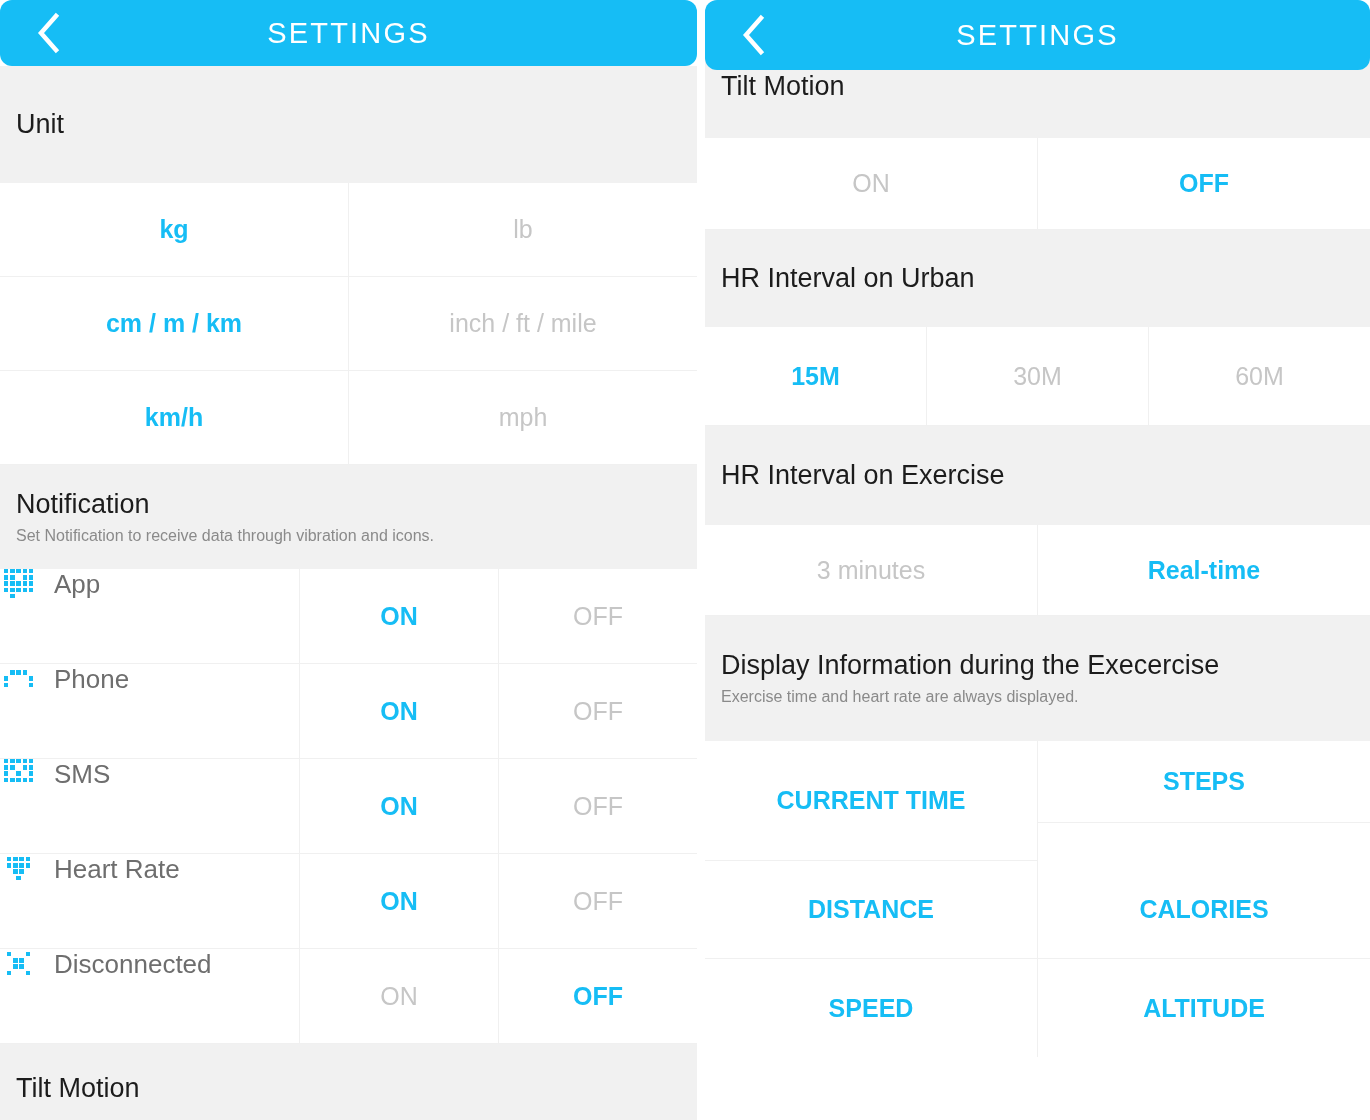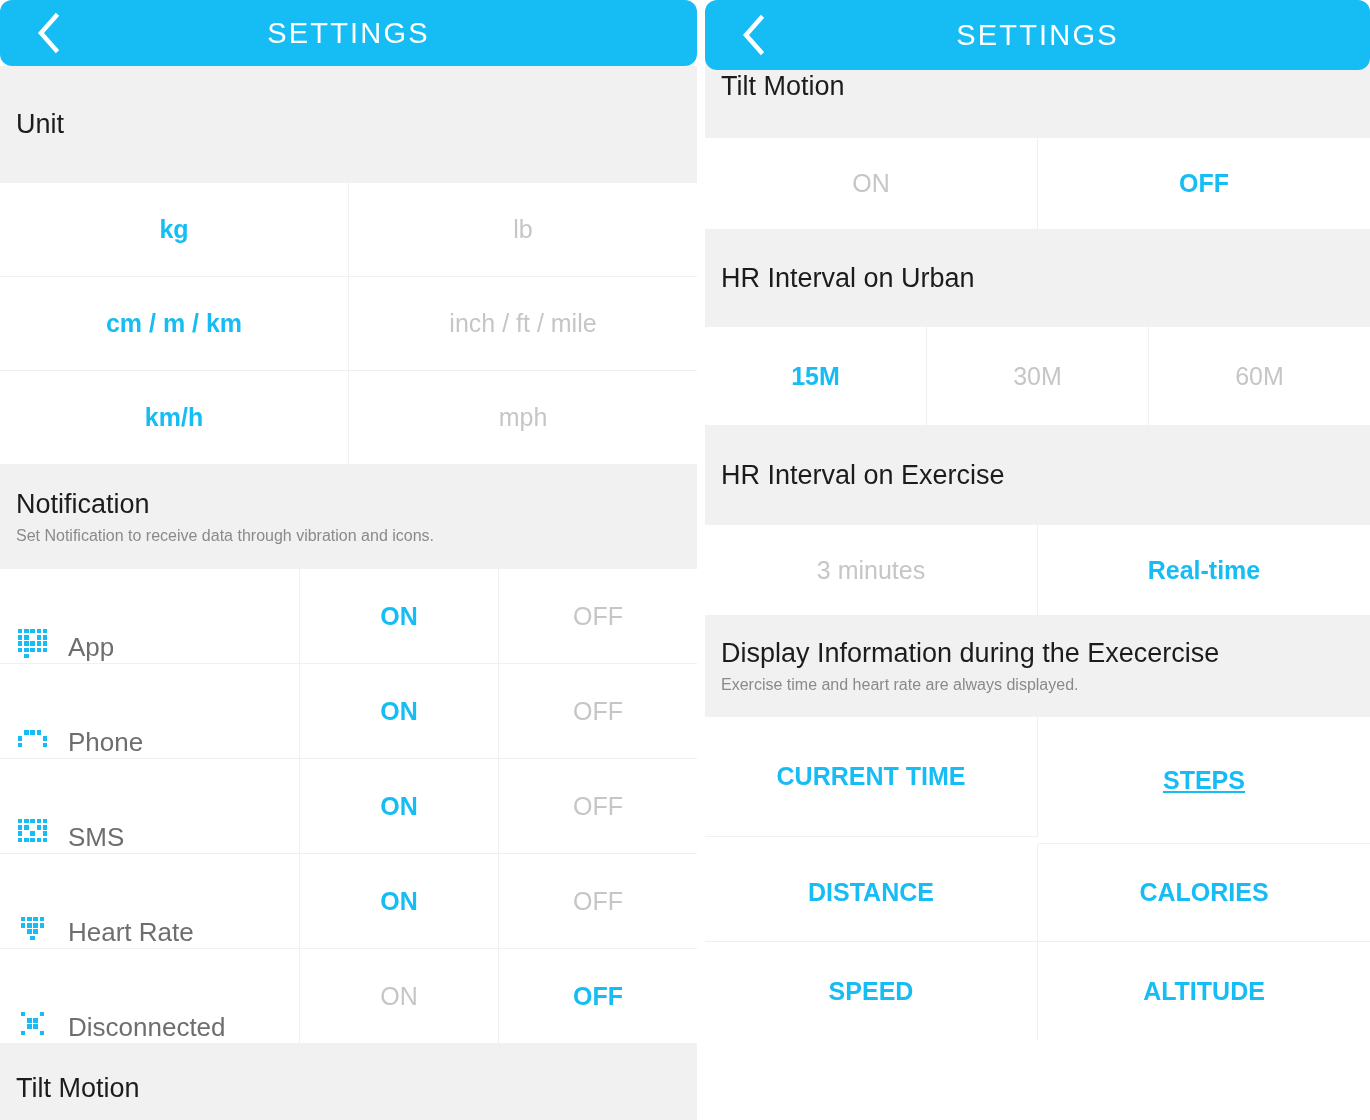--- a/index.html
+++ b/index.html
@@ -125,22 +125,22 @@
   .notif-row {
     display: flex;
     align-items: stretch;
     height: 94px;
     background: #ffffff;
     border-bottom: 1px solid #f0f0f0;
   }
   .notif-label {
     width: 300px;
     display: flex;
-    align-items: flex-end;
-    padding-left: 18px;
+    align-items: flex-start;
+    padding-left: 4px;
     box-sizing: border-box;
     border-right: 1px solid #f0f0f0;
   }
   .notif-label .txt {
     font-size: 26px;
     color: #6e6e6e;
     margin-left: 16px;
   }
   .notif-toggle {
     flex: 1 1 0;
@@ -413,28 +413,28 @@
     </div>
 
     <div class="section-head" style="height:99px;">
       <div class="title">HR Interval on Exercise</div>
     </div>
     <div class="opt-grid">
       <div class="opt-cell unsel" style="height:91px;">3 minutes</div>
       <div class="opt-cell sel" style="height:91px;">Real-time</div>
     </div>
 
-    <div class="section-head" style="height:101px;">
+    <div class="section-head" style="height:125px;">
       <div class="title">Display Information during the Execercise</div>
       <div class="subtitle">Exercise time and heart rate are always displayed.</div>
     </div>
 
     <div class="opt-grid">
       <div class="opt-cell sel" style="height:120px;">CURRENT TIME</div>
-      <div class="opt-cell sel" style="height:127px;text-decoration:underline;">STEPS</div>
+      <div class="opt-cell sel" style="height:82px;">STEPS</div>
     </div>
     <div class="opt-grid">
       <div class="opt-cell sel" style="height:98px;">DISTANCE</div>
       <div class="opt-cell sel" style="height:98px;">CALORIES</div>
     </div>
     <div class="opt-grid">
       <div class="opt-cell sel" style="height:98px; border-bottom:none;">SPEED</div>
       <div class="opt-cell sel" style="height:98px; border-bottom:none;">ALTITUDE</div>
     </div>
 

